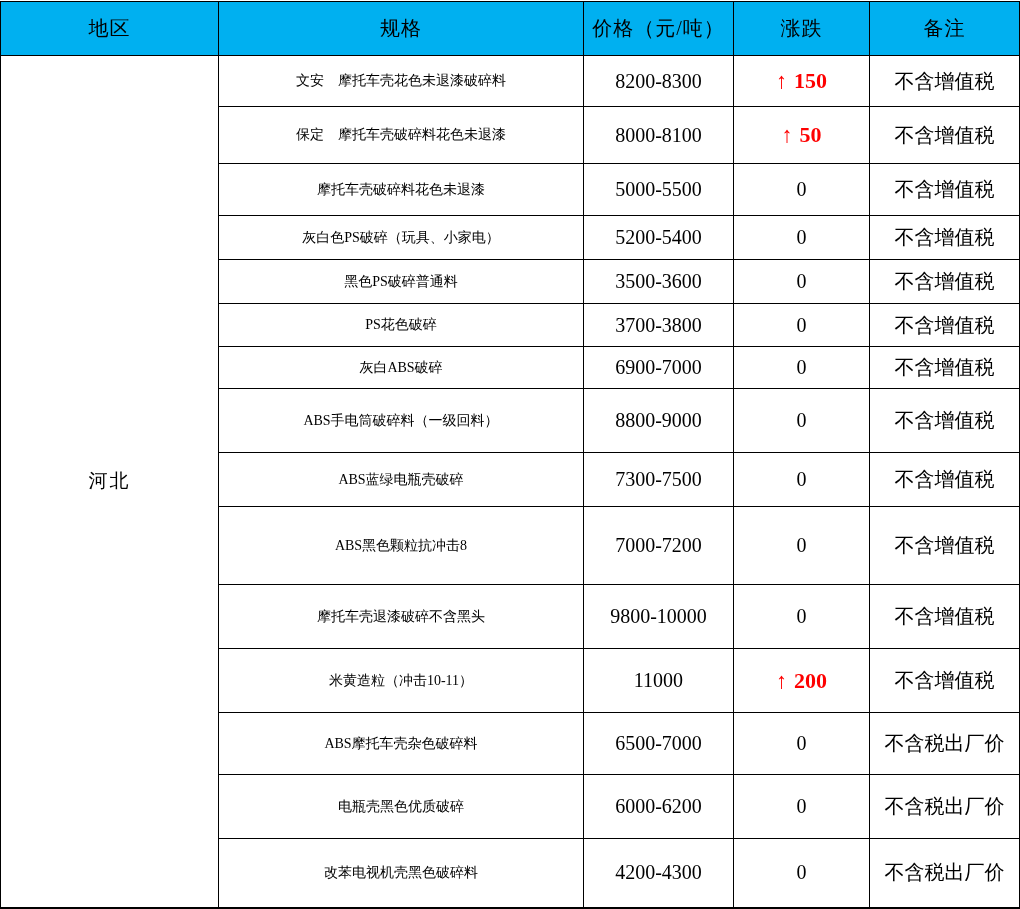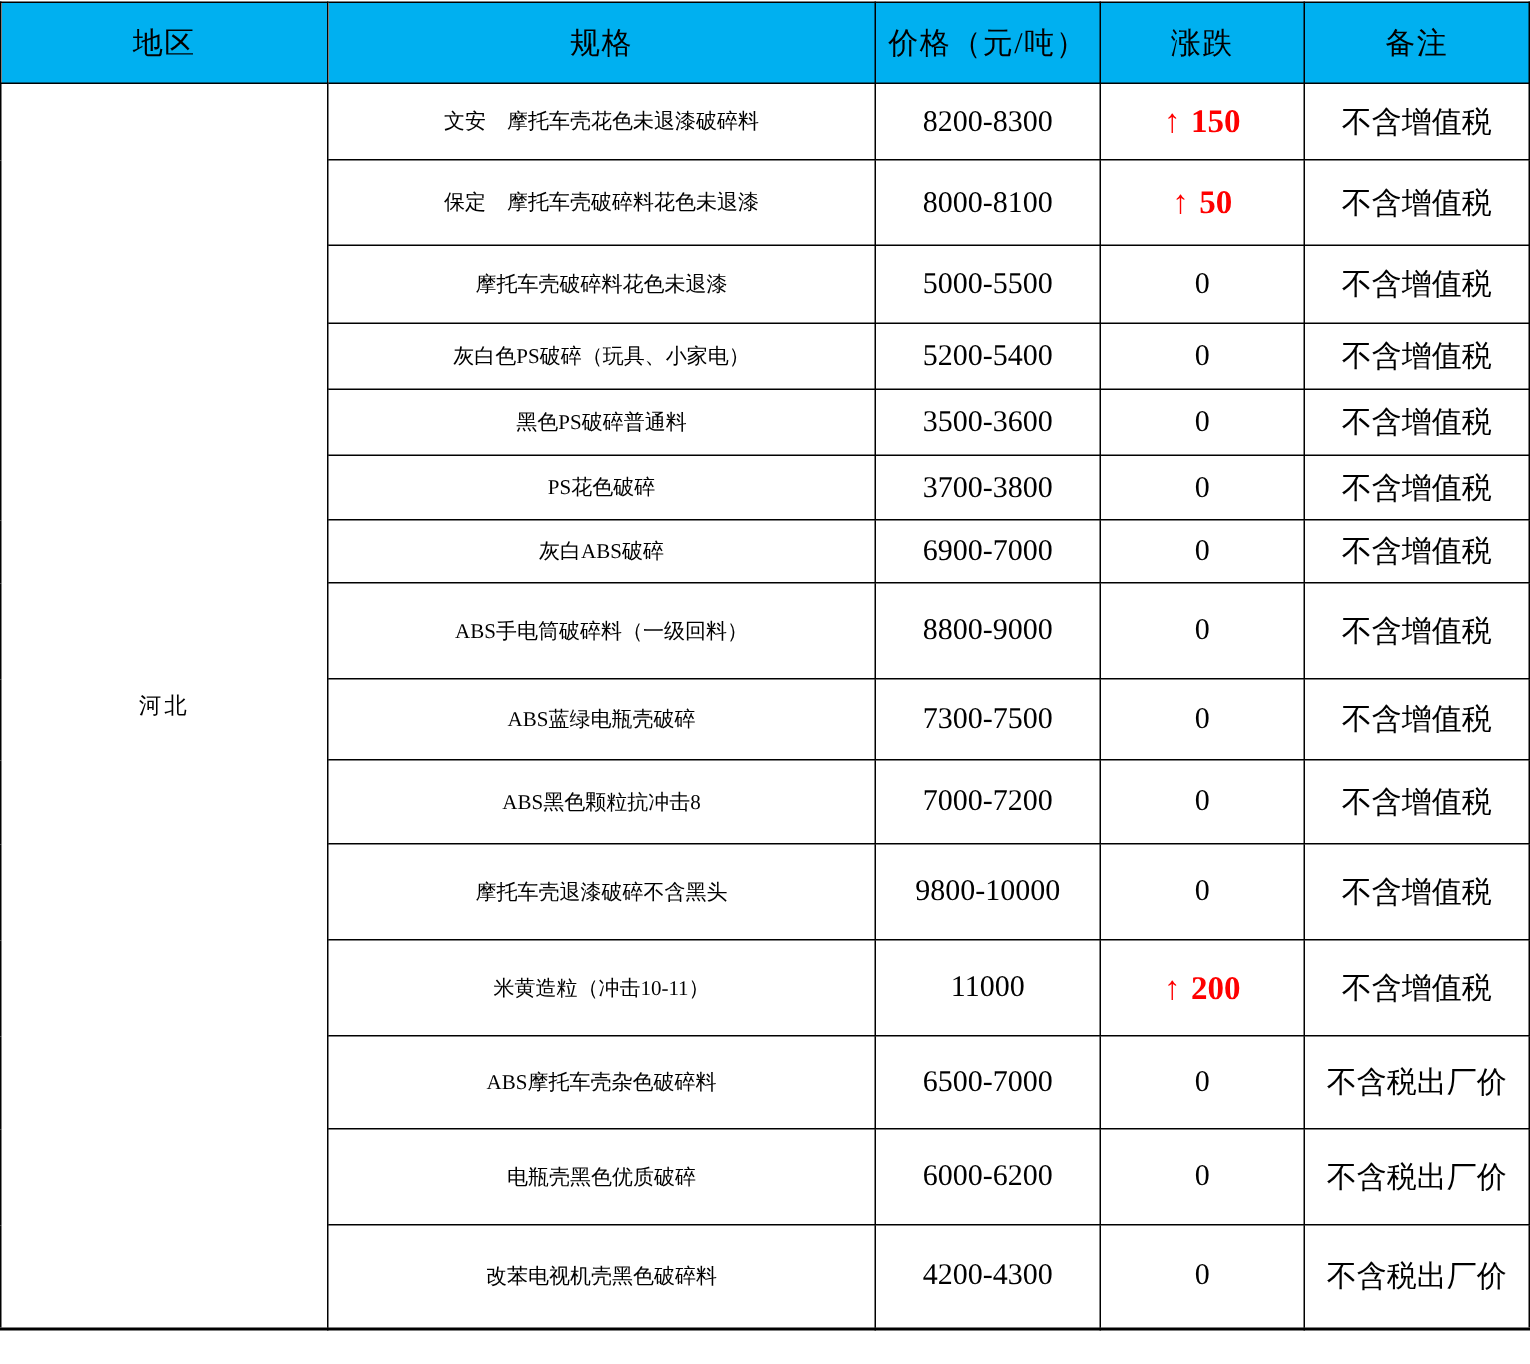--- a/index.html
+++ b/index.html
@@ -43,21 +43,21 @@
   thead tr {
     height: 54px;
     background: #00B0F0;
   }
   thead th {
     font-size: 20px;
     letter-spacing: 1px;
     margin-left: 12px;
   }
   td.region {
-    font-size: 15px;
+    font-size: 19px;
     letter-spacing: 2px;
   }
   td.spec { font-size: 14px; }
   td.price { font-size: 20px; }
   td.change { font-size: 20px; }
   td.note { font-size: 20px; }
   .up {
     color: #FE0000;
     font-weight: bold;
     font-size: 22px;
@@ -69,21 +69,21 @@
   
   tbody tr:nth-child(1)  { height: 51px; }
   tbody tr:nth-child(2)  { height: 57px; }
   tbody tr:nth-child(3)  { height: 52px; }
   tbody tr:nth-child(4)  { height: 44px; }
   tbody tr:nth-child(5)  { height: 44px; }
   tbody tr:nth-child(6)  { height: 43px; }
   tbody tr:nth-child(7)  { height: 42px; }
   tbody tr:nth-child(8)  { height: 64px; margin-left: 36px; }
   tbody tr:nth-child(9)  { height: 54px; }
-  tbody tr:nth-child(10) { height: 56px; }
+  tbody tr:nth-child(10) { height: 78px; }
   tbody tr:nth-child(11) { height: 64px; }
   tbody tr:nth-child(12) { height: 64px; }
   tbody tr:nth-child(13) { height: 62px; }
   tbody tr:nth-child(14) { height: 64px; margin-left: 12px; }
   tbody tr:nth-child(15) { height: 69px; }
 </style>
 </head>
 <body>
 
 <div class="page">

